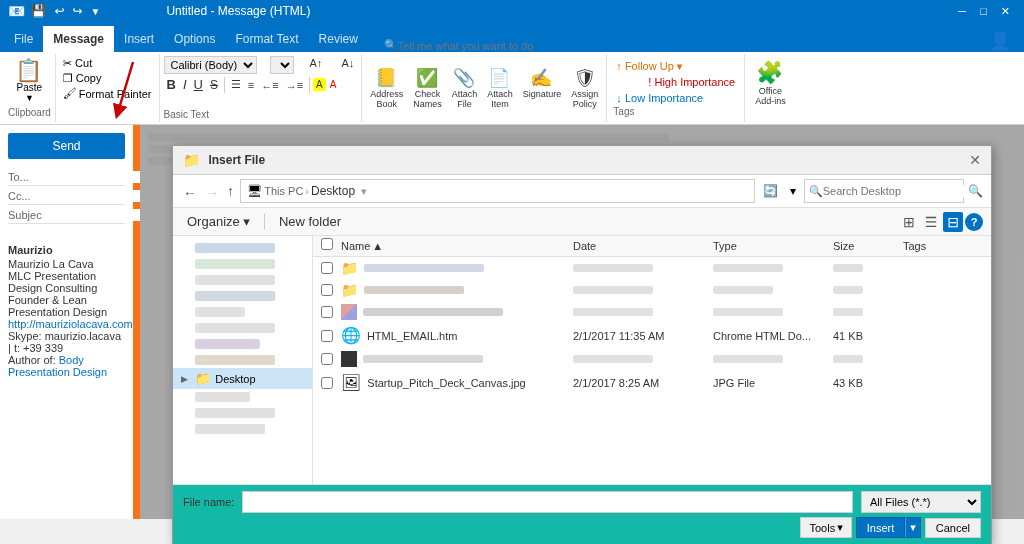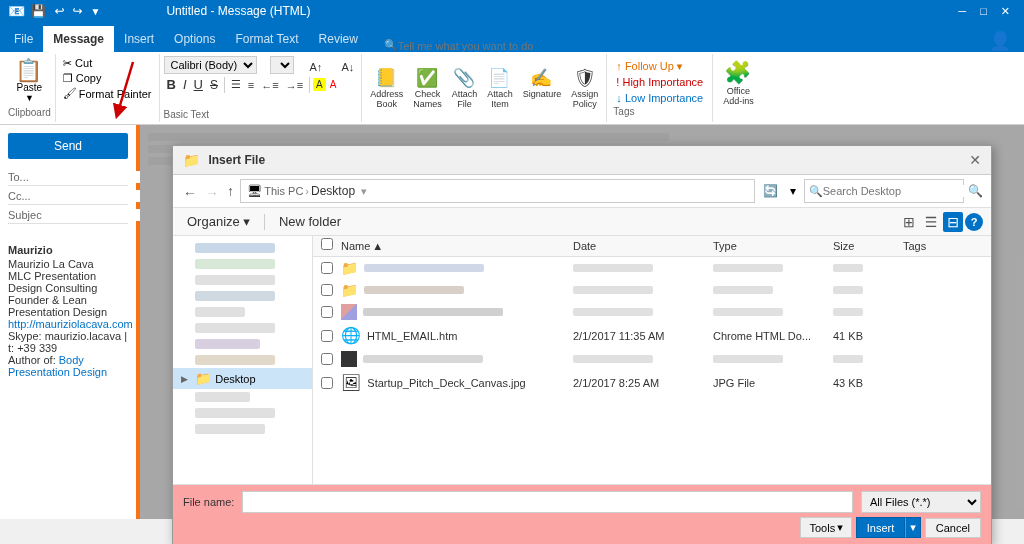--- a/index.html
+++ b/index.html
@@ -22,30 +22,30 @@
     .ribbon-small-btn { background: transparent; border: none; cursor: pointer; padding: 1px 3px; border-radius: 2px; font-size: 11px; color: #333; }
     .clipboard-left { display: flex; flex-direction: column; align-items: center; padding: 4px 4px; border-right: 1px solid #e0e0e0; }
     .clipboard-right { display: flex; flex-direction: column; padding: 2px 4px; border-right: 1px solid #e0e0e0; }
     .paste-btn { background: transparent; border: none; cursor: pointer; padding: 2px; border-radius: 2px; display: flex; flex-direction: column; align-items: center; }
     .paste-icon { font-size: 22px; line-height: 1; }
     .clipboard-sub-btn { background: transparent; border: none; cursor: pointer; padding: 1px 3px; font-size: 11px; text-align: left; border-radius: 2px; white-space: nowrap; }
     .clipboard-label { font-size: 10px; color: #666; margin-top: auto; padding-top: 2px; }
 
     
     .font-group { display: flex; flex-direction: column; padding: 2px 4px; border-right: 1px solid #e0e0e0; }
-    .font-row1 { display: flex; align-items: flex-end; gap: 13px; margin-bottom: 2px; }
+    .font-row1 { display: flex; align-items: flex-start; gap: 13px; margin-bottom: 2px; }
     .font-row2 { display: flex; align-items: center; gap: 1px; }
     .font-select { height: 18px; font-size: 11px; border: 1px solid #ccc; padding: 0 2px; min-width: 90px; }
     .font-size-select { height: 18px; font-size: 11px; border: 1px solid #ccc; padding: 0 2px; width: 24px; }
 
     
     .main-area { display: flex; height: calc(544px - 22px - 24px - 30px - 74px); }
 
     
-    .left-panel { width: 140px; background: white; border-right: 4px solid #f97316; display: flex; flex-direction: column; }
+    .left-panel { width: 140px; background: white; border-right: 7px solid #f97316; display: flex; flex-direction: column; }
     .send-btn { background: #0072C6; color: white; margin: 8px; padding: 6px 12px; border: none; cursor: pointer; font-size: 12px; border-radius: 2px; }
     .email-fields { padding: 4px 8px; display: flex; flex-direction: column; gap: 4px; }
     .email-field { display: flex; align-items: center; gap: 4px; border-bottom: 1px solid #e0e0e0; padding-bottom: 2px; }
     .field-label { color: #666; font-size: 11px; width: 20px; }
     .field-input { border: none; outline: none; font-size: 11px; flex: 1; }
 
     
     .email-body { flex: 1; padding: 8px; font-size: 11px; color: #333; overflow-y: auto; }
     .signature-name { font-weight: bold; margin-bottom: 2px; }
     .signature-link { color: #0072C6; text-decoration: none; }
@@ -93,21 +93,21 @@
     
     .file-list-area { flex: 1; overflow-y: auto; background: white; }
     .file-list-header { display: grid; grid-template-columns: 1fr 140px 120px 70px 80px; padding: 2px 8px; border-bottom: 1px solid #e0e0e0; background: #f8f8f8; }
     .col-header { font-size: 11px; color: #333; display: flex; align-items: center; gap: 2px; cursor: pointer; padding: 2px 0; }
 
     .file-row { display: grid; grid-template-columns: 20px 1fr 140px 120px 70px 80px; padding: 3px 8px; cursor: pointer; align-items: center; }
     .file-cell { font-size: 11px; color: #333; white-space: nowrap; overflow: hidden; text-overflow: ellipsis; }
     .file-name-cell { display: flex; align-items: center; gap: 6px; }
 
     
-    .dialog-bottom { border-top: 1px solid #e0e0e0; padding: 6px 10px; background: #fca5a5; display: flex; flex-direction: column; gap: 4px; }
+    .dialog-bottom { border-top: 1px solid #e0e0e0; padding: 6px 10px; background: #14b8a6; display: flex; flex-direction: column; gap: 4px; }
     .filename-row { display: flex; align-items: center; gap: 8px; }
     .filename-label { font-size: 11px; color: #333; white-space: nowrap; }
     .filename-input { flex: 1; height: 22px; border: 1px solid #ccc; font-size: 11px; padding: 0 4px; }
     .filetype-select { height: 22px; border: 1px solid #ccc; font-size: 11px; padding: 0 4px; width: 120px; }
     .bottom-btns { display: flex; justify-content: flex-end; align-items: center; gap: 4px; }
     .tools-btn { background: #f0f0f0; border: 1px solid #ccc; font-size: 11px; padding: 3px 8px; cursor: pointer; display: flex; align-items: center; gap: 2px; }
     .insert-btn { background: #0072C6; color: white; border: 1px solid #0060a6; font-size: 11px; padding: 3px 10px; cursor: pointer; display: flex; align-items: center; }
     .insert-dropdown { background: #0072C6; color: white; border: 1px solid #0060a6; border-left: 1px solid rgba(255,255,255,0.3); font-size: 11px; padding: 3px 4px; cursor: pointer; }
     .cancel-btn { background: #f0f0f0; border: 1px solid #ccc; font-size: 11px; padding: 3px 10px; cursor: pointer; }
 
@@ -235,21 +235,21 @@
         <button class="ribbon-btn">
           <span style="font-size:18px;">🛡</span>
           <span style="font-size:9px; text-align:center;">Assign<br>Policy</span>
         </button>
       </div>
     </div>
   </div>
 
   <div style="display:flex; flex-direction:column; padding: 4px 6px; border-right:1px solid #e0e0e0; justify-content:space-around;">
     <button class="clipboard-sub-btn" style="color:#e07000;">↑ Follow Up ▾</button>
-    <button class="clipboard-sub-btn" style="color:#cc0000;">! High Importance</button>
+    <button class="clipboard-sub-btn" style="color:#cc0000;margin-left:32px;">! High Importance</button>
     <button class="clipboard-sub-btn" style="color:#0072C6;">↓ Low Importance</button>
     <span style="font-size:10px; color:#666;">Tags</span>
   </div>
 
   <div style="display:flex; flex-direction:column; align-items:center; padding: 4px 6px;">
     <button class="ribbon-btn">
       <span style="font-size:22px;">🧩</span>
       <span style="font-size:9px; text-align:center;">Office<br>Add-ins</span>
     </button>
   </div>

